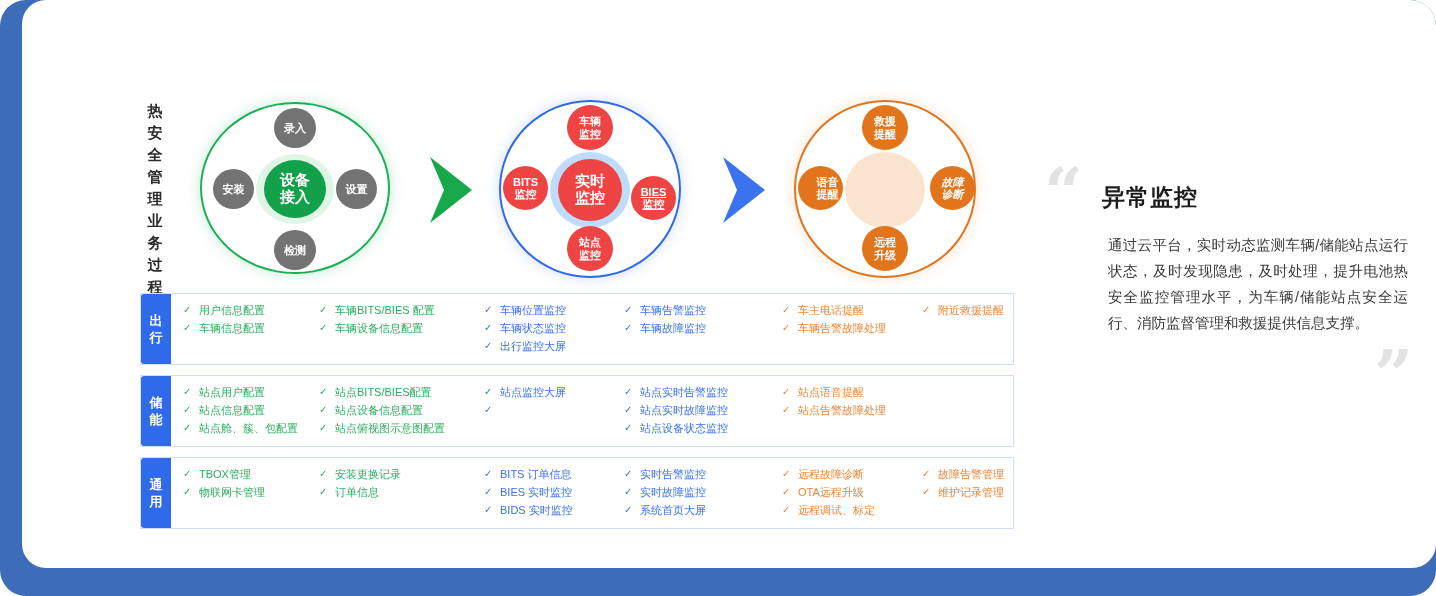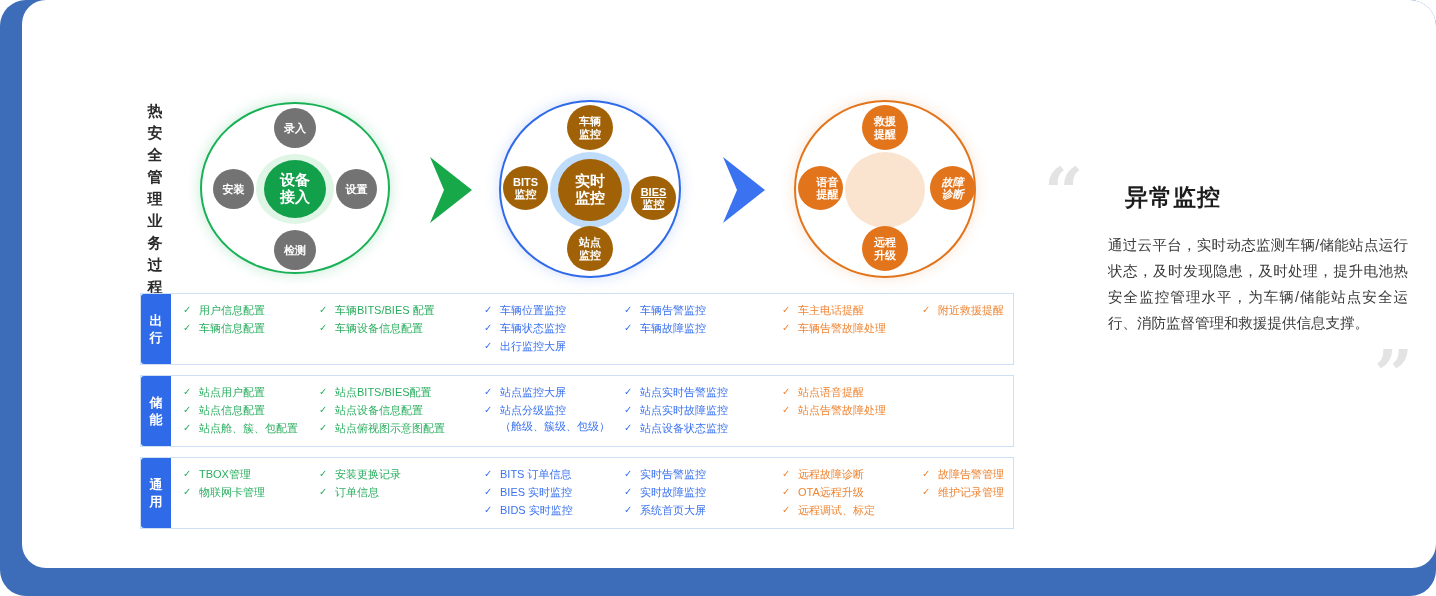--- a/index.html
+++ b/index.html
@@ -62,21 +62,21 @@
   .bub.small { font-size: 11px; }
   .bub.center { font-size: 15px; text-align: right; }
 
   
   .g-green .ring { border: 2px solid #18b155; box-shadow: 0 0 14px rgba(24,177,85,0.25); }
   .g-green .bub  { background: #737373; }
   .g-green .bub.center { background: #12a04a; }
   .g-green .halo { background: #dff5e5; }
 
   .g-blue .ring { border: 2px solid #2f6ae8; box-shadow: 0 0 14px rgba(47,106,232,0.22); }
-  .g-blue .bub  { background: #a16207; }
+  .g-blue .bub  { background: #ef4444; }
   .g-blue .halo { background: #bfdcfb; }
 
   .g-orange .ring { border: 2px solid #e2741c; box-shadow: 0 0 14px rgba(226,116,28,0.20); }
   .g-orange .bub  { background: #e2741c; }
   .g-orange .halo { background: #fae4d0; }
 
   
   .arrow { position: absolute; }
 
   
@@ -133,21 +133,21 @@
     letter-spacing: -3px;
   }
   .quote-close {
     position: absolute; left: 330px; top: 190px;
     font-size: 68px; color: #e3e3e3;
     font-family: "DejaVu Serif", serif;
     font-weight: 700; line-height: 1;
     letter-spacing: -3px;
   }
   .rtitle {
-    position: absolute; left: 81px; top: 32px;
+    position: absolute; left: 58px; top: 32px;
     font-size: 23px; font-weight: 700; color: #1c1c1c;
     letter-spacing: 1px;
   }
   .rbody {
     position: absolute; left: 64px; top: 82px;
     width: 300px;
     font-size: 14.5px; color: #3a3a3a; line-height: 26px;
     text-align: justify;
   }
 </style>
@@ -264,22 +264,21 @@
               <div class="item green-t"><span class="chk">✓</span><span class="itxt">站点信息配置</span></div>
               <div class="item green-t"><span class="chk">✓</span><span class="itxt">站点舱、簇、包配置</span></div>
             </div>
             <div class="col c2">
               <div class="item green-t"><span class="chk">✓</span><span class="itxt">站点BITS/BIES配置</span></div>
               <div class="item green-t"><span class="chk">✓</span><span class="itxt">站点设备信息配置</span></div>
               <div class="item green-t"><span class="chk">✓</span><span class="itxt">站点俯视图示意图配置</span></div>
             </div>
             <div class="col c3">
               <div class="item blue-t"><span class="chk">✓</span><span class="itxt">站点监控大屏</span></div>
-              <div class="item blue-t"><span class="chk">✓</span><span class="itxt">站点分级监控
-（舱级、簇级、包级）</span></div>
+              <div class="item blue-t"><span class="chk">✓</span></div>
             </div>
             <div class="col c4">
               <div class="item blue-t"><span class="chk">✓</span><span class="itxt">站点实时告警监控</span></div>
               <div class="item blue-t"><span class="chk">✓</span><span class="itxt">站点实时故障监控</span></div>
               <div class="item blue-t"><span class="chk">✓</span><span class="itxt">站点设备状态监控</span></div>
             </div>
             <div class="col c5">
               <div class="item orange-t"><span class="chk">✓</span><span class="itxt">站点语音提醒</span></div>
               <div class="item orange-t"><span class="chk">✓</span><span class="itxt">站点告警故障处理</span></div>
             </div>

